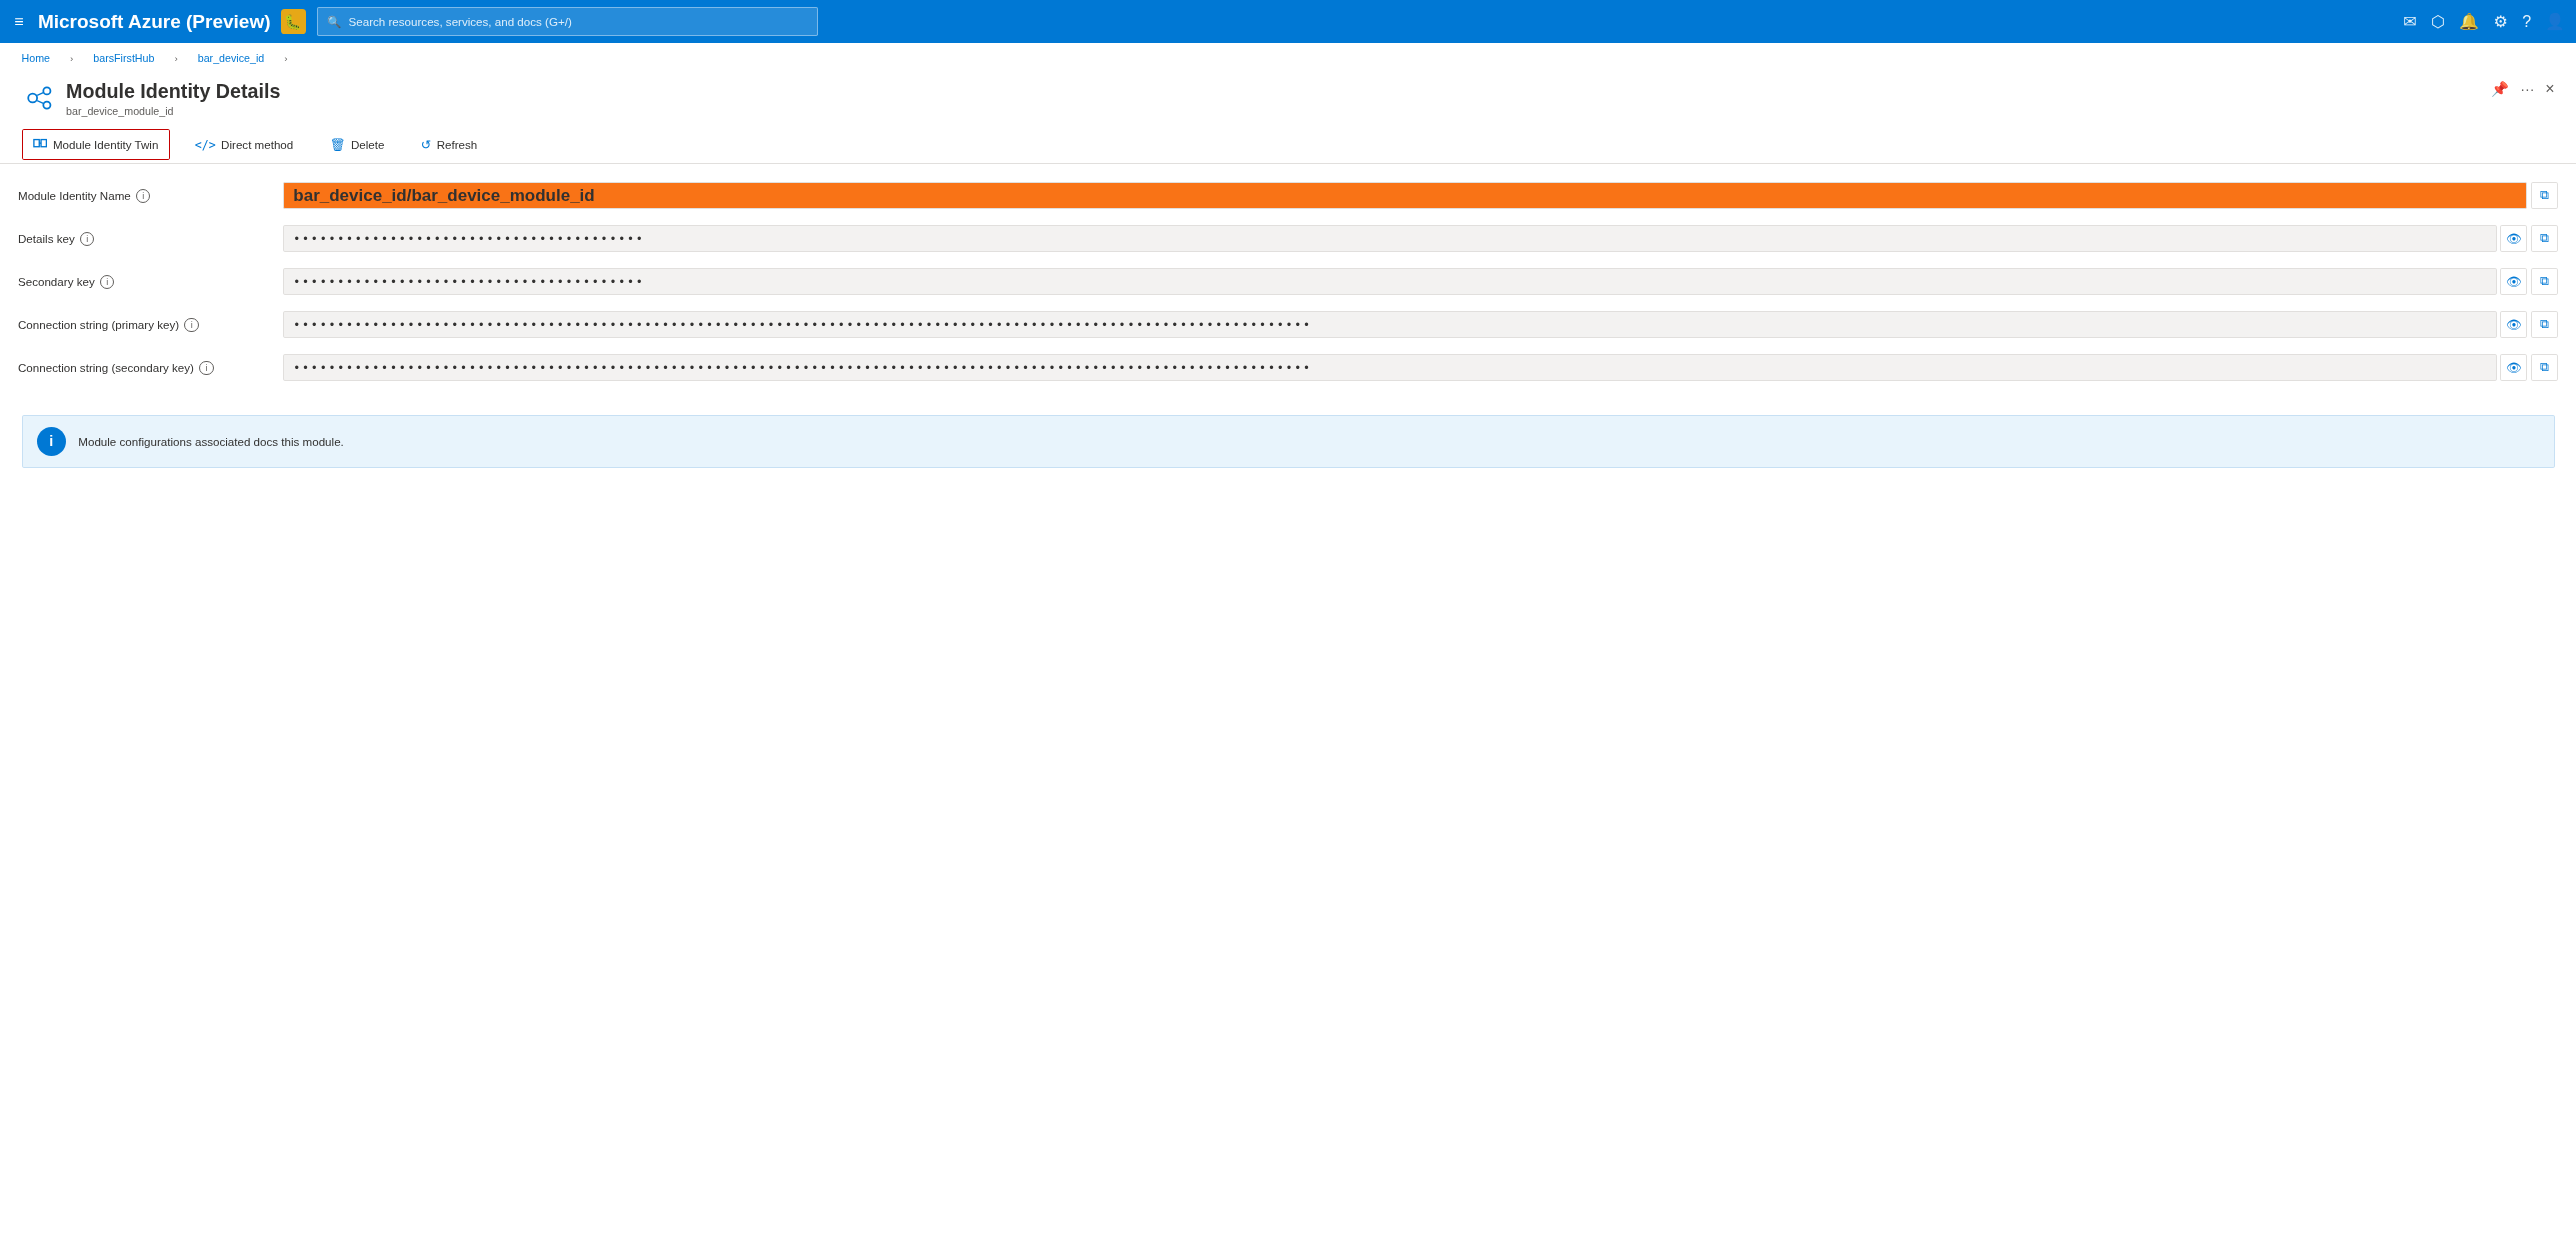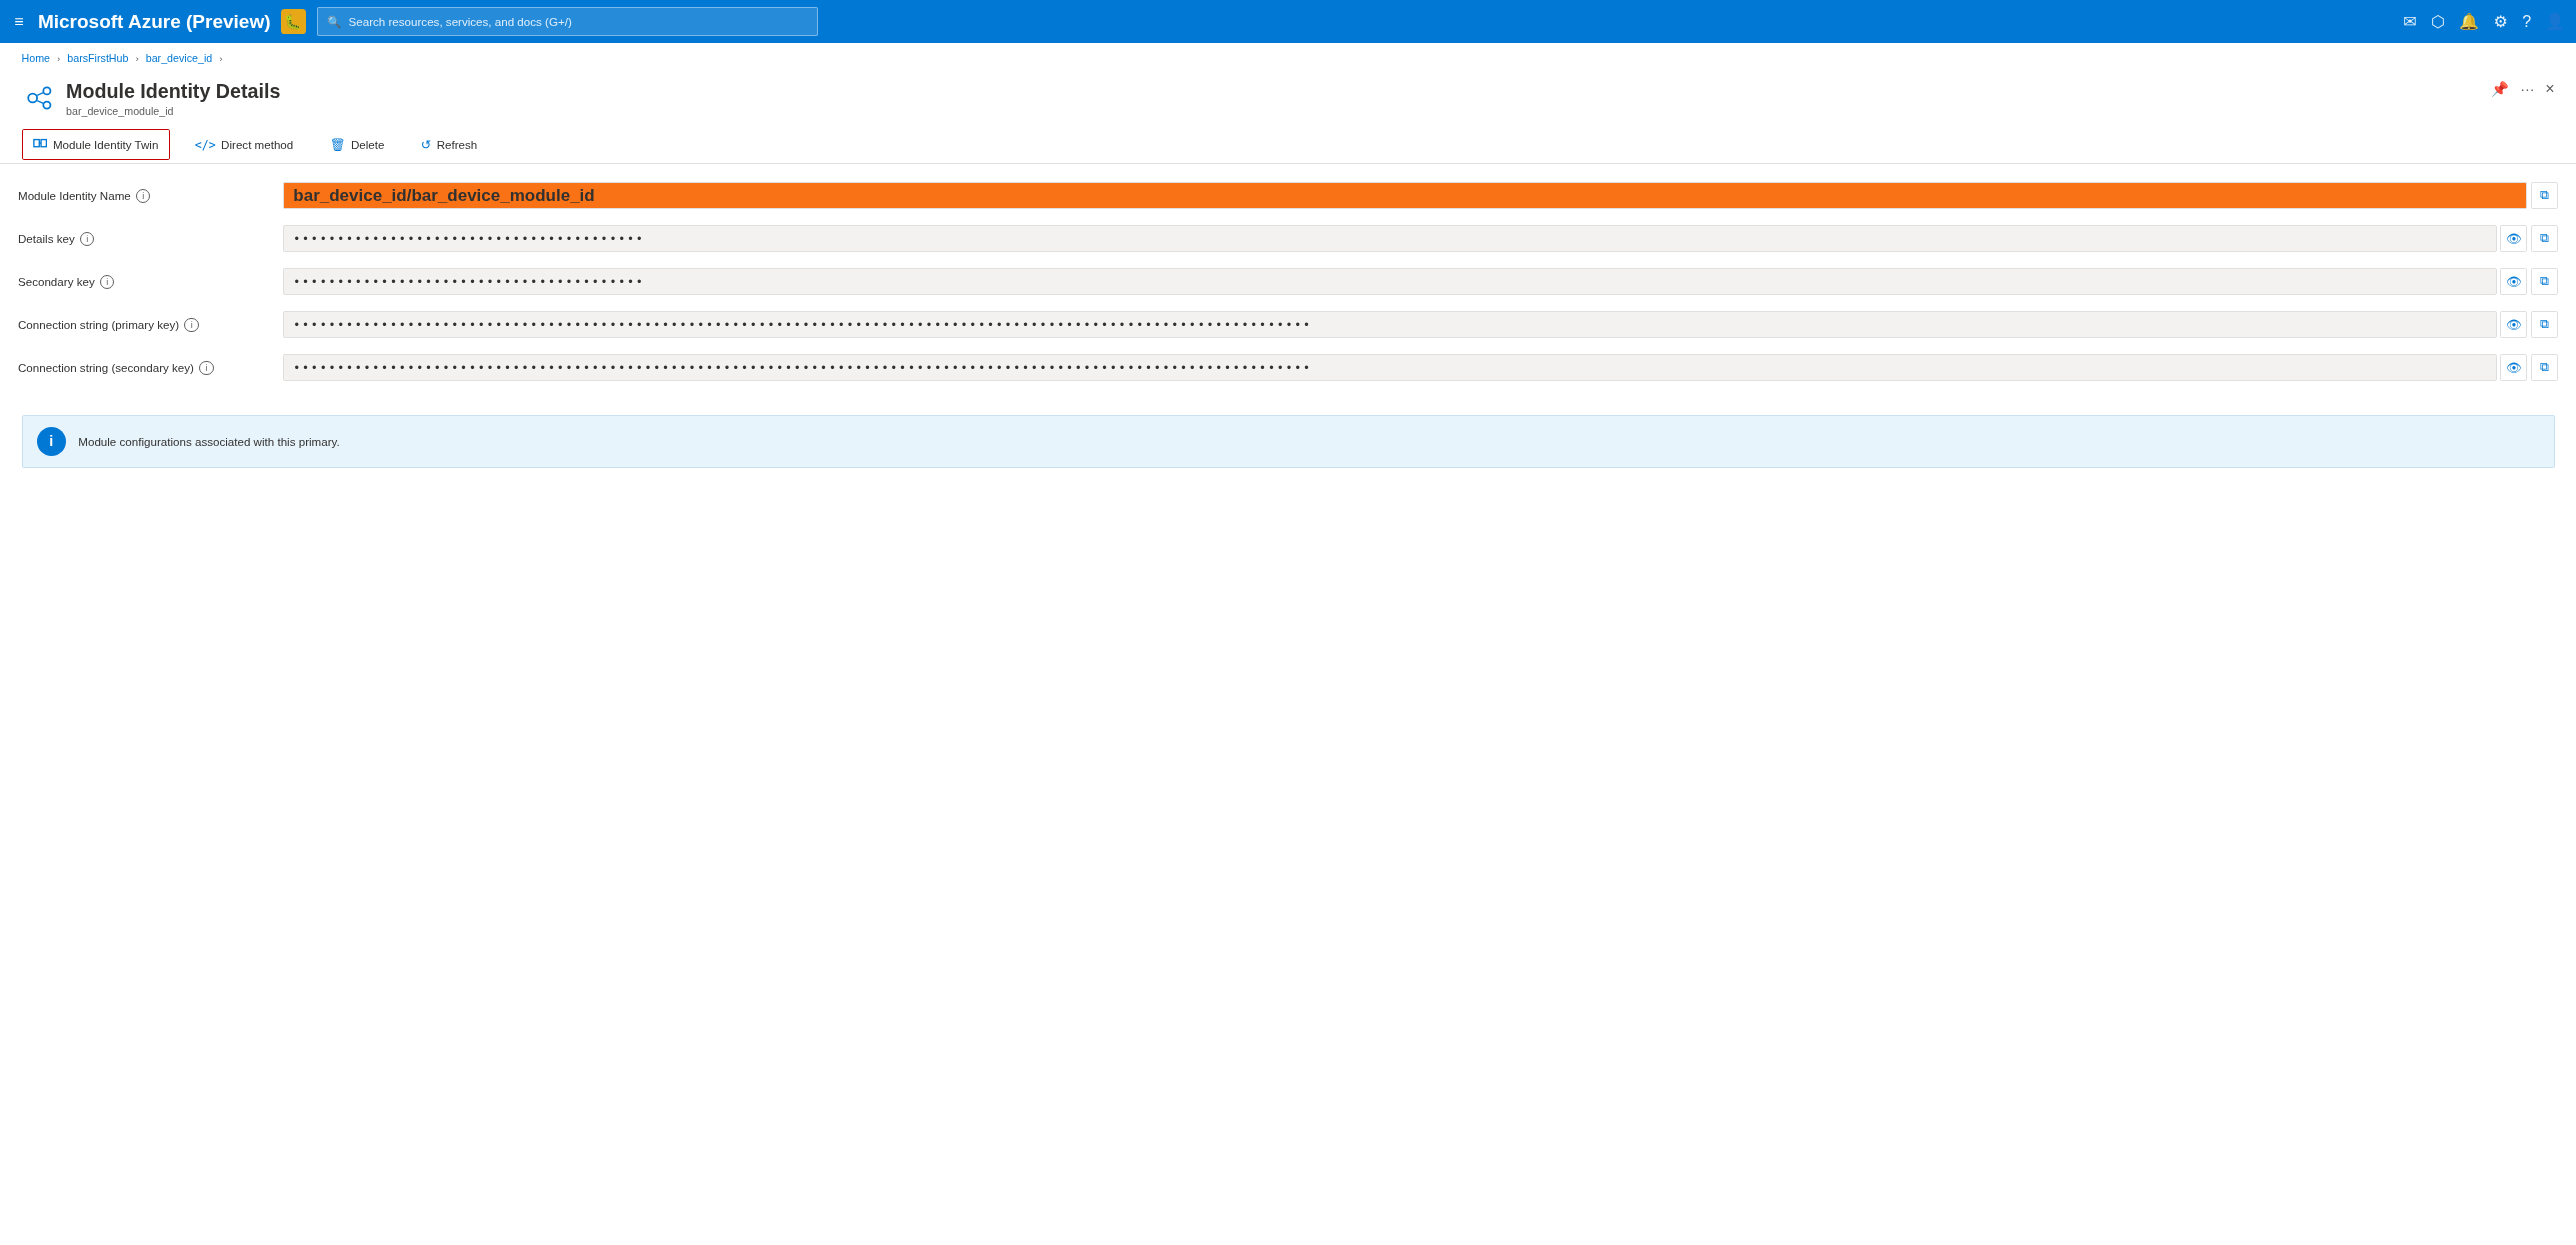--- a/index.html
+++ b/index.html
@@ -54,21 +54,21 @@
       padding: 0;
     }
 
     
     .breadcrumb {
       padding: 9px 21.5px;
       font-size: 10.7px;
       color: #0078d4;
       display: flex;
       align-items: center;
-      gap: 7px;
+      gap: 20px;
     }
     .breadcrumb-sep { color: #605e5c; font-size: 9.8px; }
     .breadcrumb a { color: #0078d4; text-decoration: none; }
 
     
     .page-header {
       padding: 7.2px 21.5px 0 21.5px;
       display: flex;
       align-items: flex-start;
       justify-content: space-between;
@@ -401,19 +401,19 @@
         </button>
       </div>
     </div>
 
   </div>
 
   <div class="config-section">
 
     <div class="info-banner">
       <div class="info-icon-circle">i</div>
-      <span class="info-text">Module configurations associated with this primary.</span>
+      <span class="info-text">Module configurations associated docs this module.</span>
     </div>
 
   </div>
 
 </div>
 
 
 </body></html>

